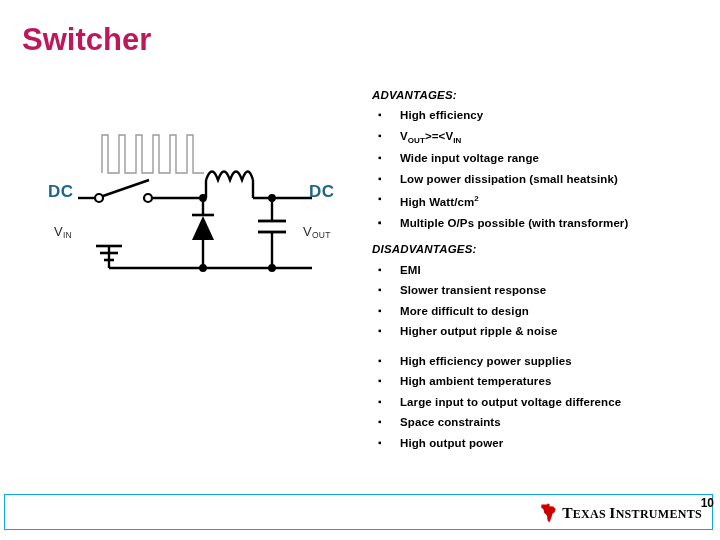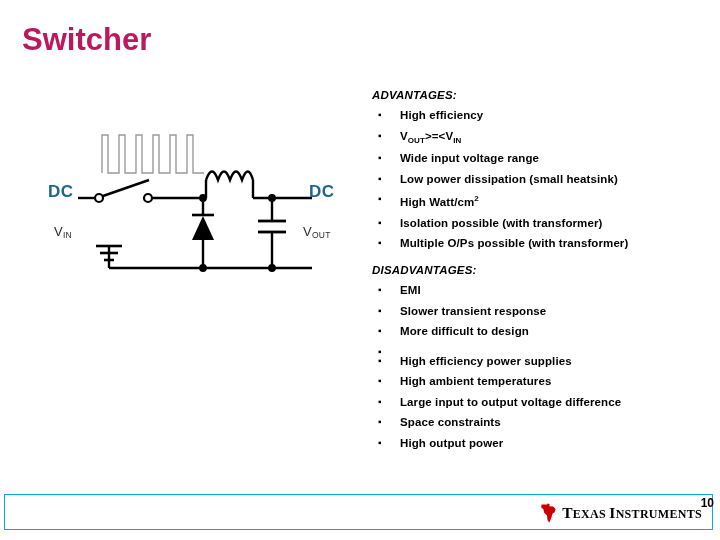--- a/index.html
+++ b/index.html
@@ -224,31 +224,31 @@
 
 <div id="text-column">
     <div class="section">
       <div class="section-heading">ADVANTAGES:</div>
       <ul class="bullets">
         <li><span class="bullet-mark">▪</span><span>High efficiency</span></li>
         <li><span class="bullet-mark">▪</span><span><span>V</span><span class="sub2">OUT</span><span>&gt;=&lt;</span><span>V</span><span class="sub2">IN</span></span></li>
         <li><span class="bullet-mark">▪</span><span>Wide input voltage range</span></li>
         <li><span class="bullet-mark">▪</span><span>Low power dissipation (small heatsink)</span></li>
         <li><span class="bullet-mark">▪</span><span><span>High Watt/cm</span><span class="sup">2</span></span></li>
-        <li><span class="bullet-mark">▪</span><span>Isolation possible (with transformer)</span></li>
+        <li><span class="bullet-mark">▪</span></li>
         <li><span class="bullet-mark">▪</span><span>Multiple O/Ps possible (with transformer)</span></li>
       </ul>
     </div>
     <div class="section">
       <div class="section-heading">DISADVANTAGES:</div>
       <ul class="bullets">
         <li><span class="bullet-mark">▪</span><span>EMI</span></li>
         <li><span class="bullet-mark">▪</span><span>Slower transient response</span></li>
         <li><span class="bullet-mark">▪</span><span>More difficult to design</span></li>
-        <li><span class="bullet-mark">▪</span></li>
+        <li><span class="bullet-mark">▪</span><span>Higher output ripple &amp; noise</span></li>
       </ul>
     </div>
     <div class="section">
       <ul class="bullets">
         <li><span class="bullet-mark">▪</span><span>High efficiency power supplies</span></li>
         <li><span class="bullet-mark">▪</span><span>High ambient temperatures</span></li>
         <li><span class="bullet-mark">▪</span><span>Large input to output voltage difference</span></li>
         <li><span class="bullet-mark">▪</span><span>Space constraints</span></li>
         <li><span class="bullet-mark">▪</span><span>High output power</span></li>
       </ul>

